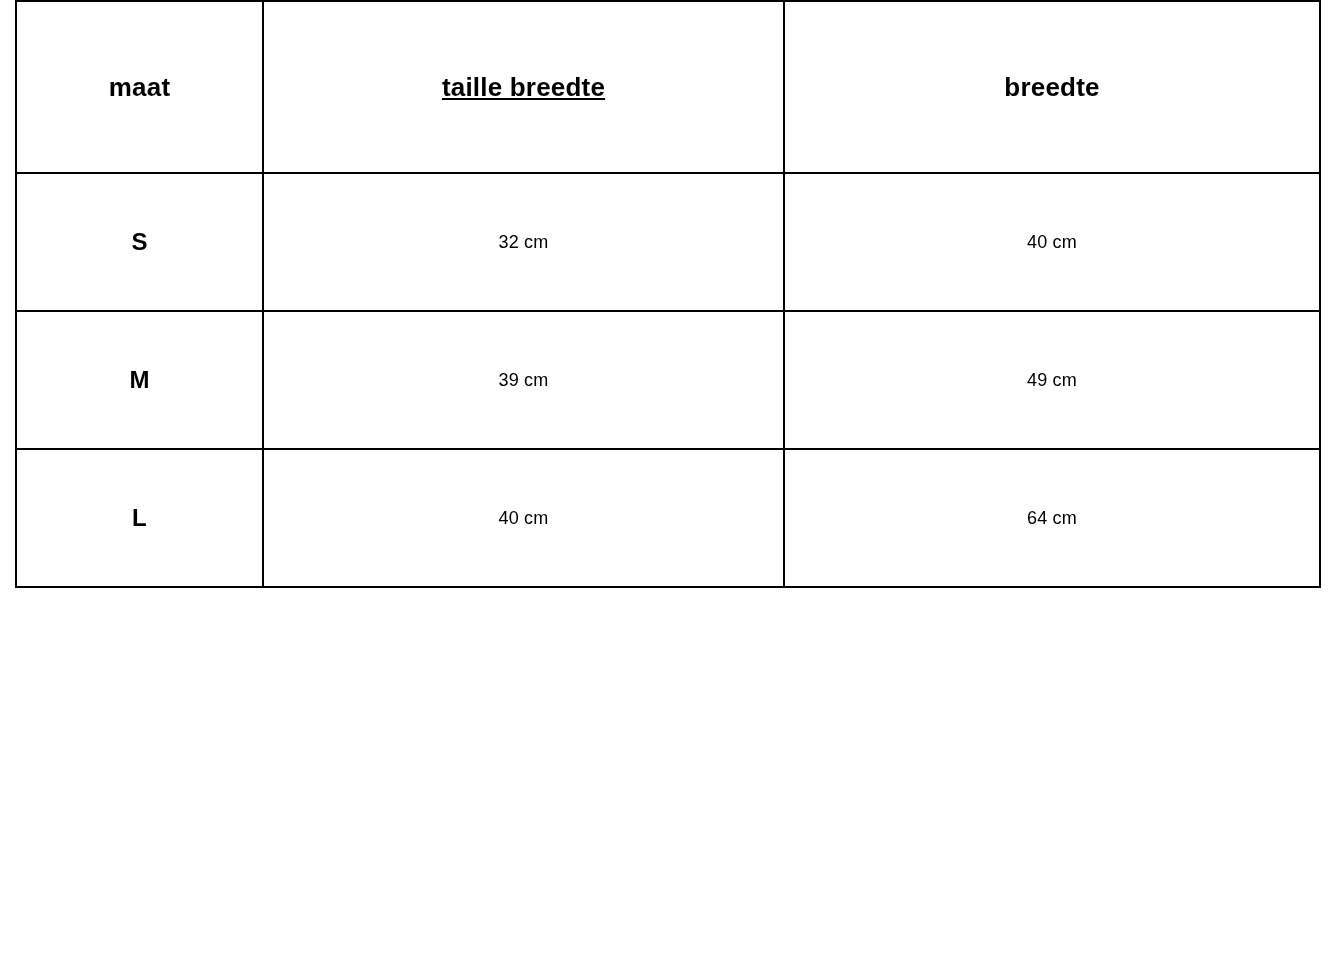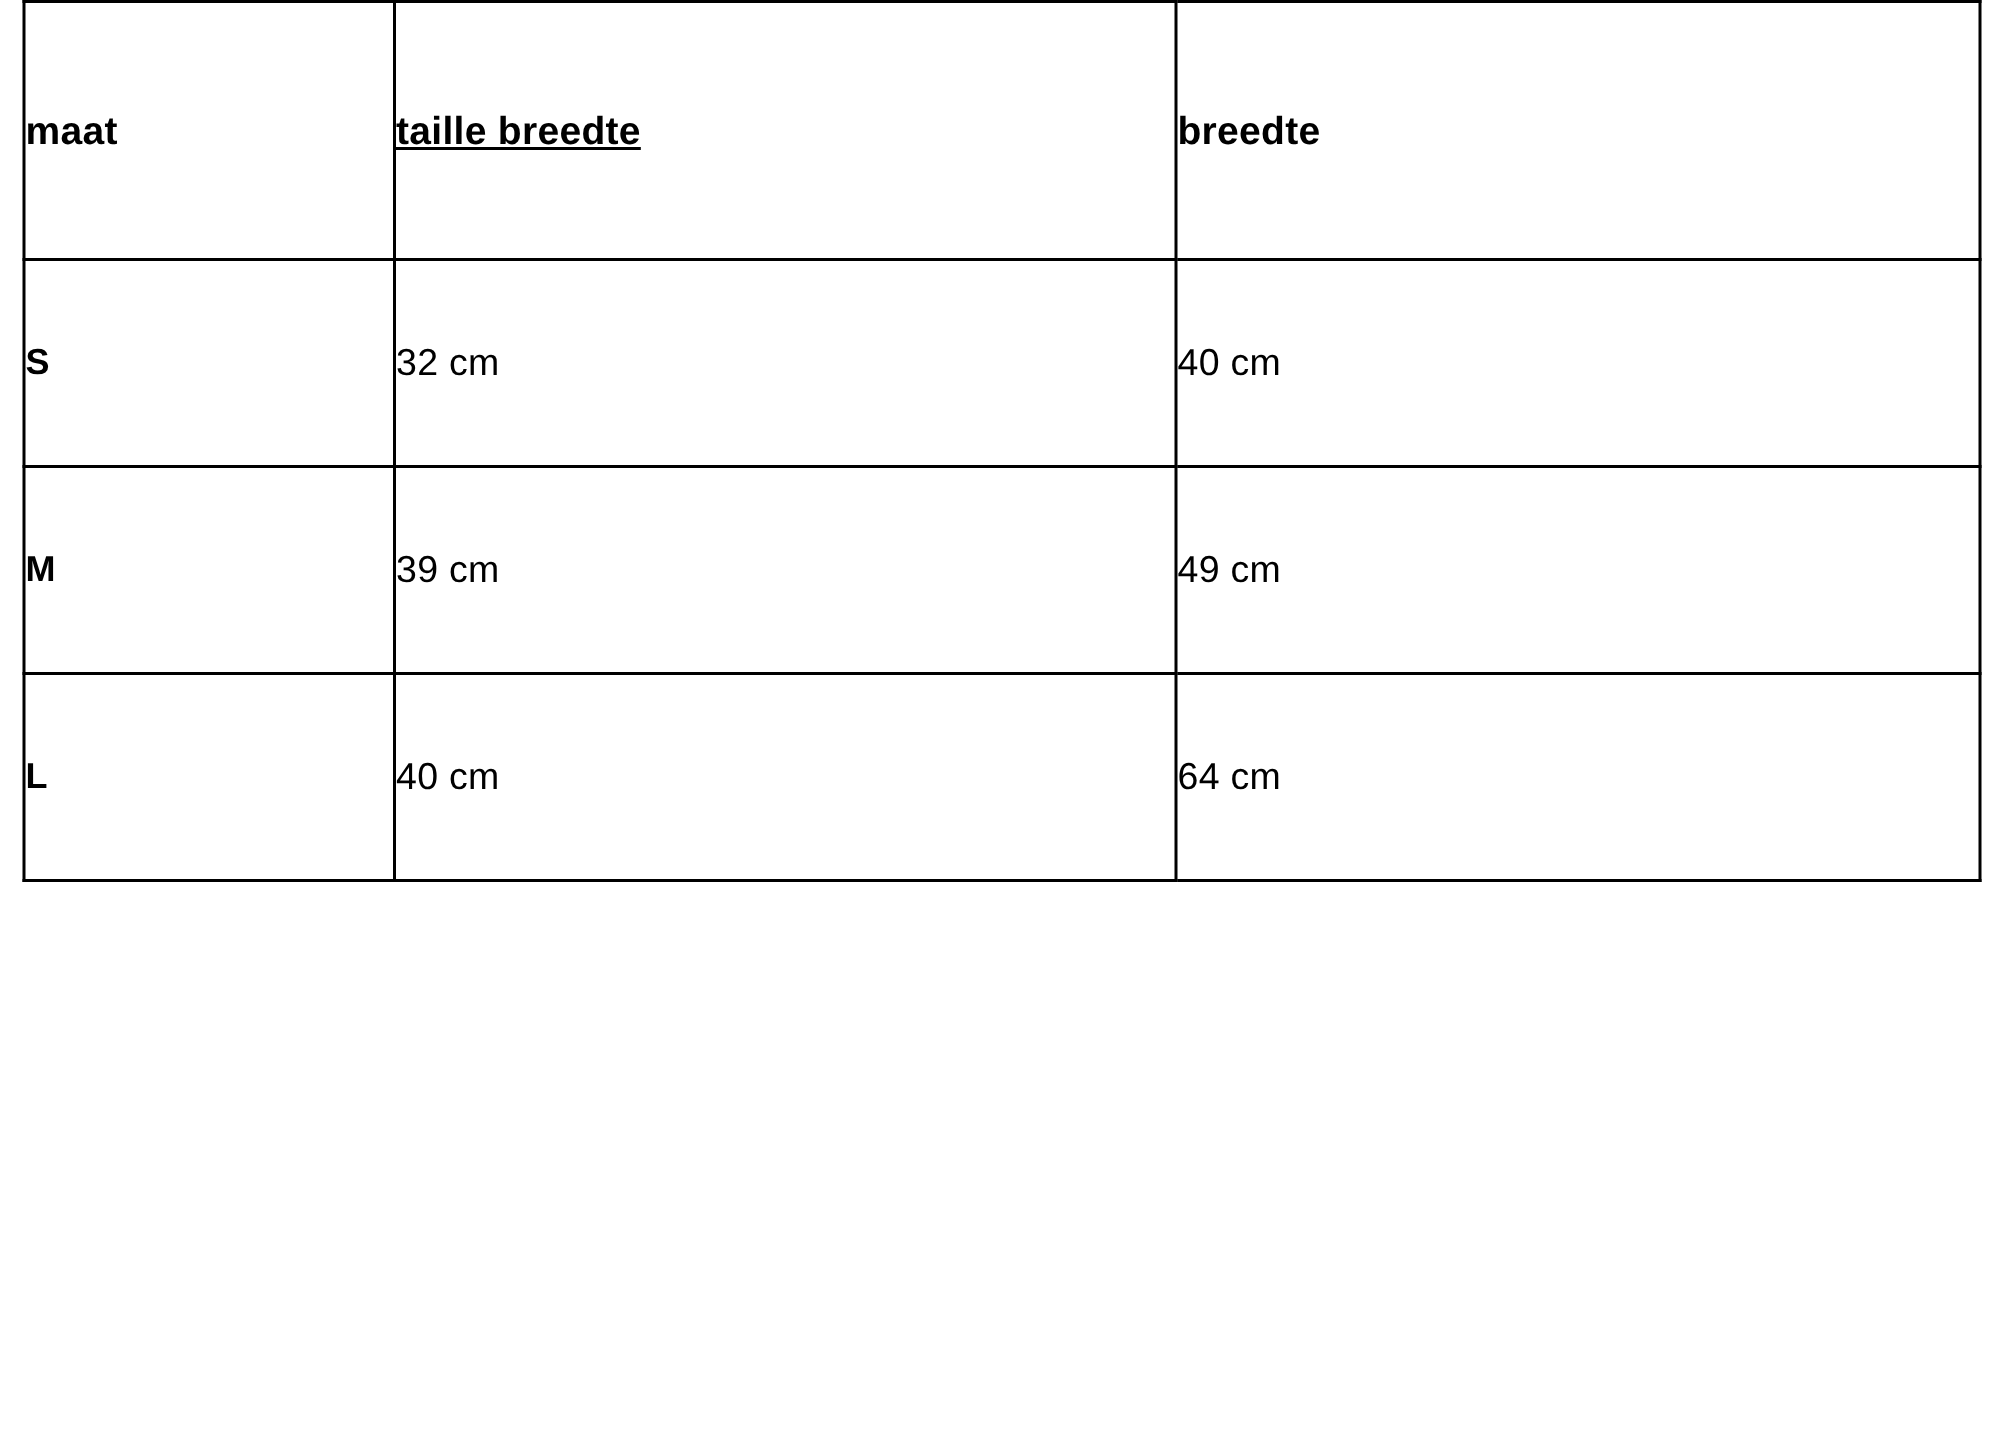--- a/index.html
+++ b/index.html
@@ -23,34 +23,34 @@
   .size-table {
     position: absolute;
     left: 15px;
     top: 0px;
     width: 1298px;
     border-collapse: collapse;
     table-layout: fixed;
   }
   .size-table td, .size-table th {
     border: 2px solid #000000;
-    text-align: left;
+    text-align: center;
     vertical-align: middle;
     padding: 0;
     margin-top: 44px;
   }
   .size-table thead th {
     height: 170px;
     font-size: 26px;
     font-weight: bold;
     letter-spacing: 0.2px;
   }
   .size-table tbody td {
     height: 136px;
-    font-size: 25px;
+    font-size: 18px;
     font-weight: normal;
     letter-spacing: 0.2px;
   }
   .size-table tbody td.size-cell {
     font-weight: bold;
     font-size: 24px;
   }
   .col-size { width: 245px; }
   .col-waist { width: 519px; text-decoration: underline; }
   .col-length { width: 534px; }

